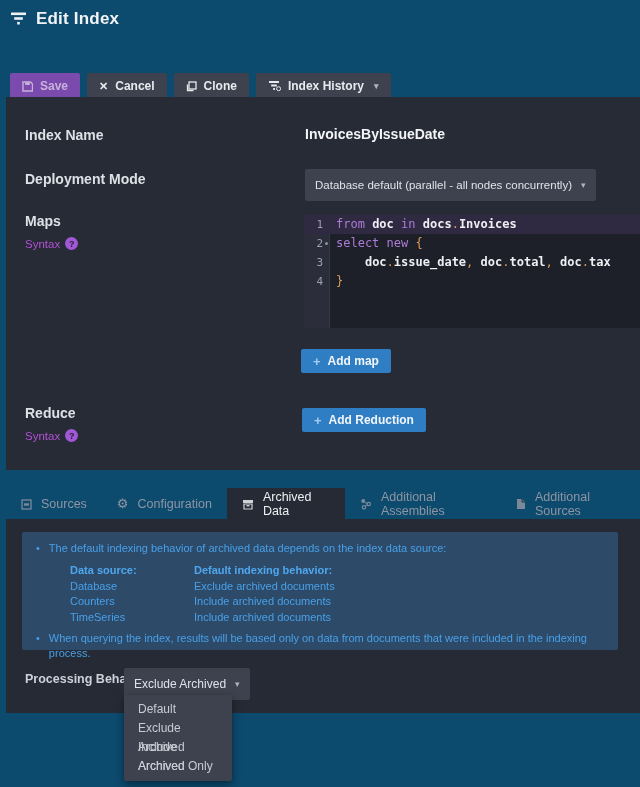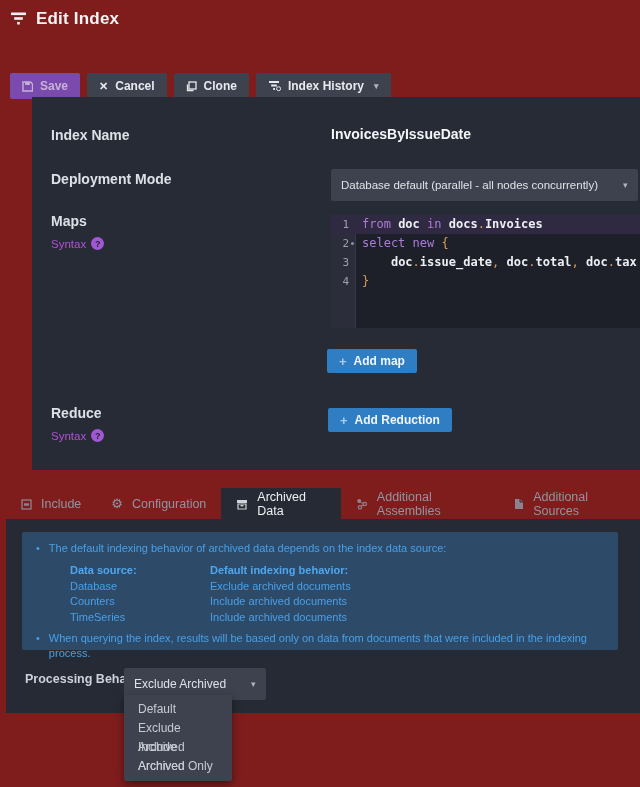--- a/index.html
+++ b/index.html
@@ -1,45 +1,45 @@
 <!DOCTYPE html>
 <html><head>
 <meta charset="utf-8">
 <style>
   * { margin:0; padding:0; box-sizing:border-box; }
   html,body { background:#101218; }
   body { font-family:"Liberation Sans", sans-serif; }
-  .page { position:relative; width:640px; height:787px; background:#7f1d1d; overflow:hidden; }
+  .page { position:relative; width:640px; height:787px; background:#0c4a6e; overflow:hidden; }
 
   
   .hdr { position:absolute; top:9px; left:10px; display:flex; align-items:center; gap:8px; }
   .hdr h1 { font-size:17px; font-weight:700; color:#f2f3f5; letter-spacing:.2px; }
 
   
   .toolbar { position:absolute; top:61px; left:10px; display:flex; gap:7px;margin-top:12px; }
   .btn { display:inline-flex; align-items:center; gap:7px; height:26px; padding:0 12px;
          border:none; border-radius:2px; background:#3d424e; color:#e8eaee;
          font-family:"Liberation Sans",sans-serif; font-size:12px; font-weight:600; cursor:pointer; }
   .btn-save { background:#7a4aad; color:#c6b2da; }
   .btn .bx { font-size:11px; font-weight:700; }
   .caret { font-size:9px; margin-left:3px; color:#aeb3bd; }
 
   
   .panel { position:absolute; left:6px; right:0; background:#262b35; }
-  .main-panel { top:97px; height:373px;margin-left:26px; }
+  .main-panel { top:97px; height:373px; }
   .tab-panel  { top:519px; height:194px; background:#252a34; }
 
   .flabel { position:absolute; font-size:14px; font-weight:600; color:#dde1e7; }
   .fvalue { position:absolute; font-size:14px; font-weight:700; color:#f4f5f7; }
   .syntax { position:absolute; display:flex; align-items:center; gap:5px;
             font-size:11.5px; color:#b44fd8; cursor:pointer; }
   .help-ic { display:inline-flex; align-items:center; justify-content:center; width:13px; height:13px;
              border-radius:50%; background:#a157d6; color:#21242d; font-size:9px; font-weight:700; }
 
-  .select-btn { position:absolute; display:inline-flex; align-items:center; gap:22px; height:24px;
+  .select-btn { position:absolute; display:inline-flex; align-items:center; gap:6px; height:24px;
                 padding:16px 10px; background:#3d424e; border:none; border-radius:2px;
                 color:#dfe2e8; font-family:"Liberation Sans",sans-serif; font-size:11.5px; cursor:pointer; }
 
   .btn-blue { background:#2f7dc3; color:#f0f5fa; font-weight:600; font-size:12px; height:24px; }
   .btn-blue .plus { color:#a7cdee; font-weight:700; font-size:13px; }
 
   
   .editor { position:absolute; left:298px; right:0; top:118px; height:113px;
             background:#1d2029; font-family:"DejaVu Sans Mono", monospace; font-size:12px; }
   .gutter-bg { position:absolute; left:0; top:0; width:26px; height:100%; background:#2b2e3a;
@@ -61,21 +61,21 @@
   .tab.active { background:#252a34; color:#eef0f3; }
   .tab svg { opacity:.85; }
 
   
   .info-box { position:absolute; top:13px; left:16px; right:22px; height:118px;
               background:#2e4a69; border-radius:2px; padding:9px 14px; color:#47a0e8; font-size:11px; }
   .info-row { display:flex; gap:9px; line-height:15px; }
   .info-bullet { font-size:11px; }
   .info-table { margin:7px 0 6px 34px; border-collapse:collapse; }
   .info-table td { padding:0 0 1px 0; font-size:11px; line-height:14.5px; }
-  .info-table td:first-child { width:140px; }
+  .info-table td:first-child { width:124px; }
   .info-table .th { font-weight:700; color:#4ea7ee; }
   .mt { margin-top:4px; }
 
   
   .proc-label { position:absolute; left:19px; top:153px; font-size:12.5px; font-weight:700; color:#ccd1d9; }
   .proc-select { left:118px; top:149px; height:25px; font-size:12px; }
 
   .menu { position:absolute; left:124px; top:695px; width:108px; background:#3d424e;
           border-radius:2px; padding:5px 0; box-shadow:0 3px 8px rgba(0,0,0,.45); z-index:10; }
   .menu-item { height:19px; line-height:19px; padding:0 14px; font-size:12px; color:#c7cbd3; cursor:pointer; }
@@ -170,21 +170,21 @@
       <span>Add Reduction</span>
     </button>
   </section>
 
   <nav class="tabs" id="tabs">
       <div class="tab">
         <span><svg class="icon-svg" width="11" height="11" viewBox="0 0 11 11">
             <rect x="1" y="1" width="9" height="9" fill="none" stroke="currentColor" stroke-width="1.3"></rect>
             <rect x="3" y="4.3" width="5" height="2.4" fill="currentColor"></rect>
           </svg></span>
-        <span>Include</span>
+        <span>Sources</span>
       </div>
       <div class="tab">
         <span><span class="gear-glyph">⚙</span></span>
         <span>Configuration</span>
       </div>
       <div class="tab active">
         <span><svg class="icon-svg" width="12" height="11" viewBox="0 0 12 11">
             <rect x="1" y="1" width="10" height="3" fill="currentColor"></rect>
             <path d="M2 5 h8 v5 H2 z" fill="none" stroke="currentColor" stroke-width="1.2"></path>
             <rect x="4.5" y="6" width="3" height="1.4" fill="currentColor"></rect>

